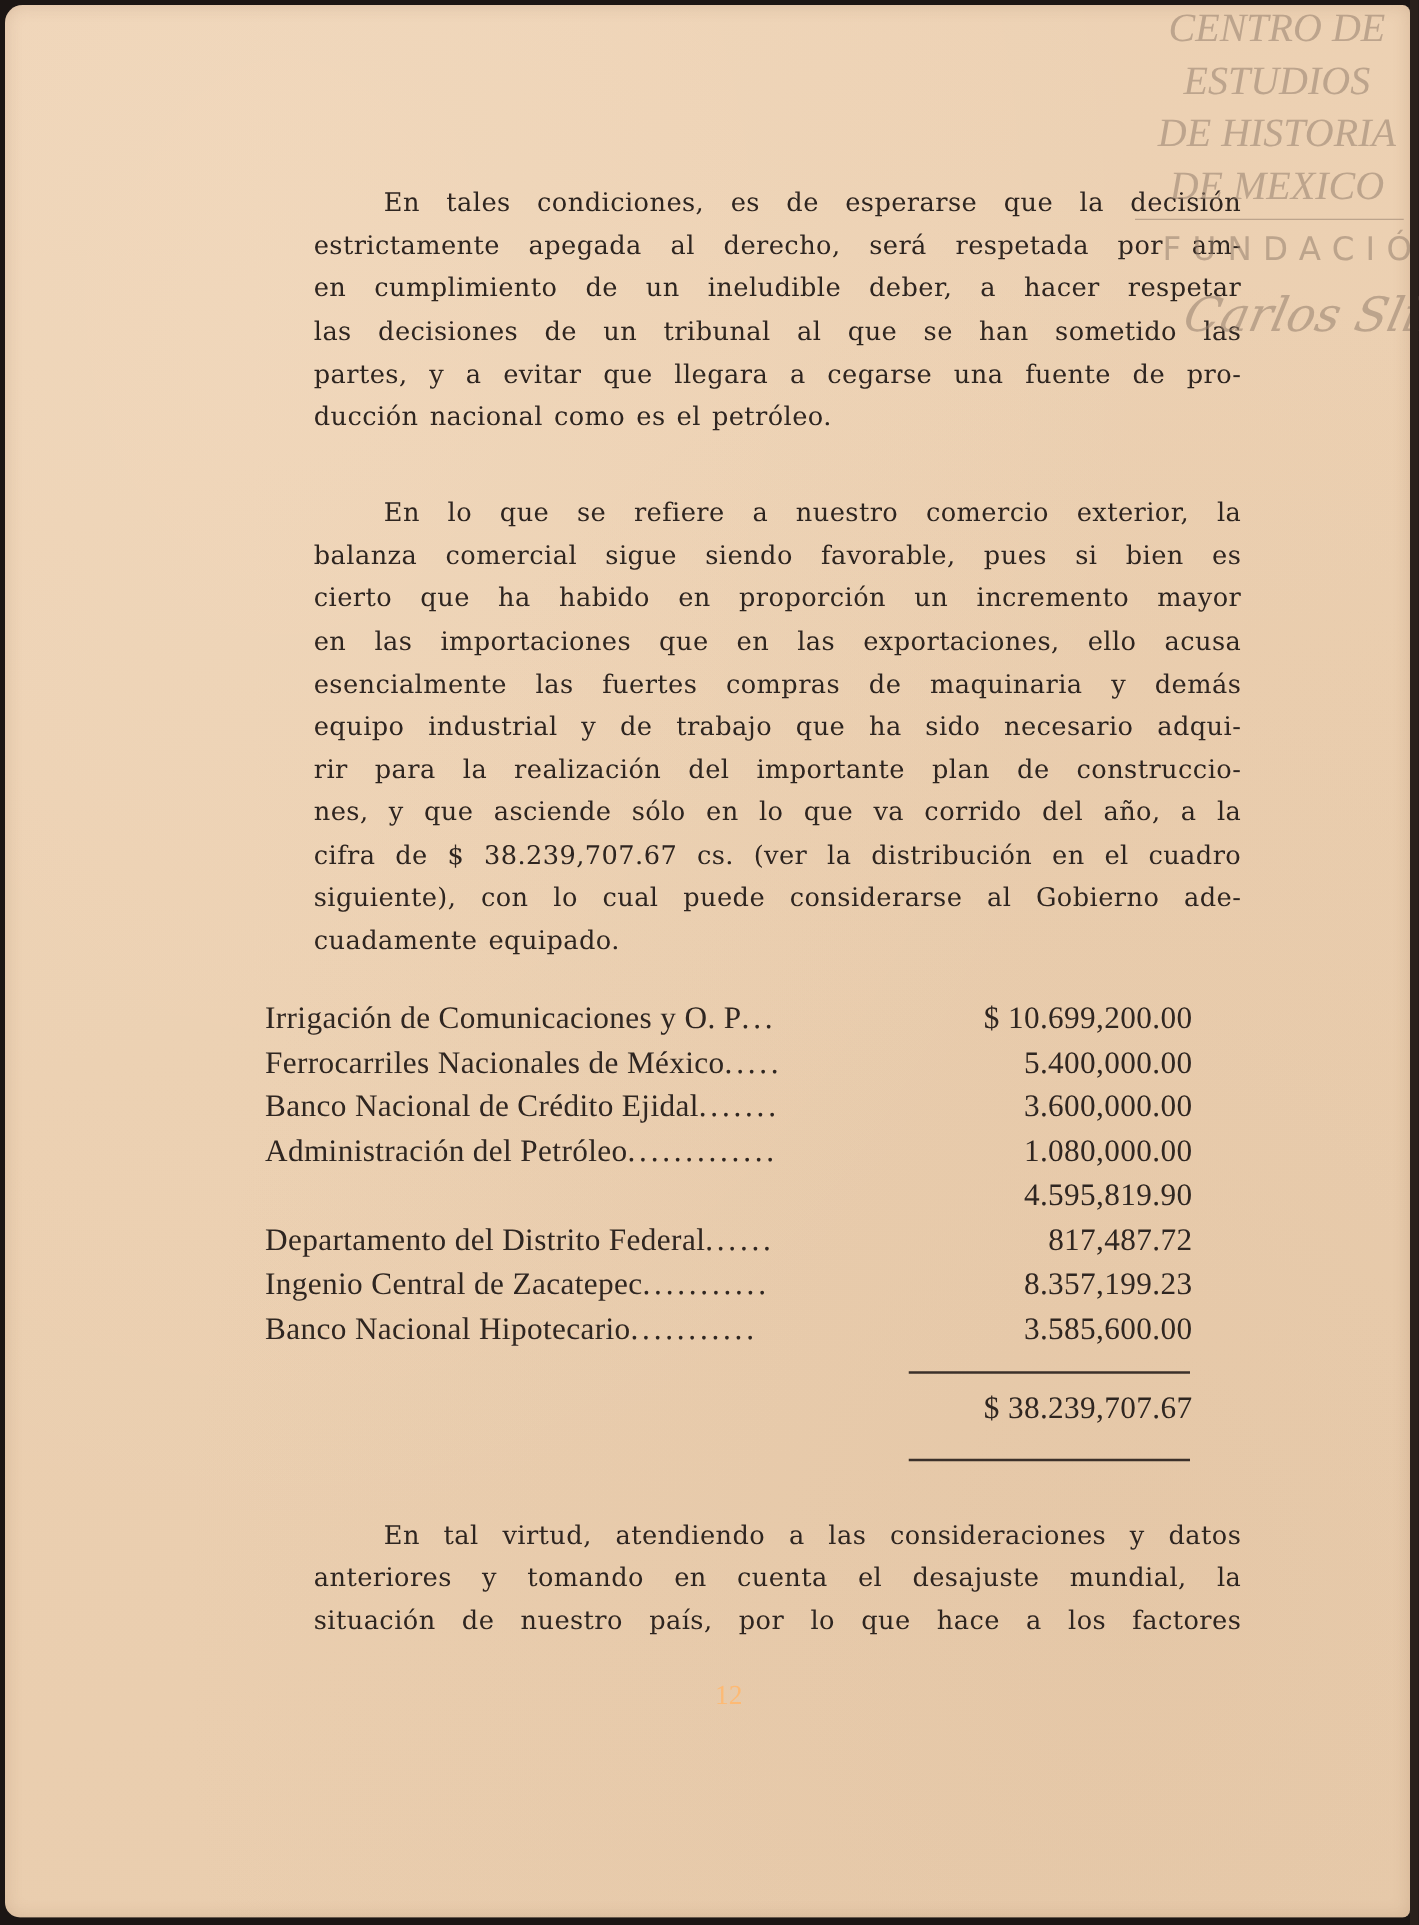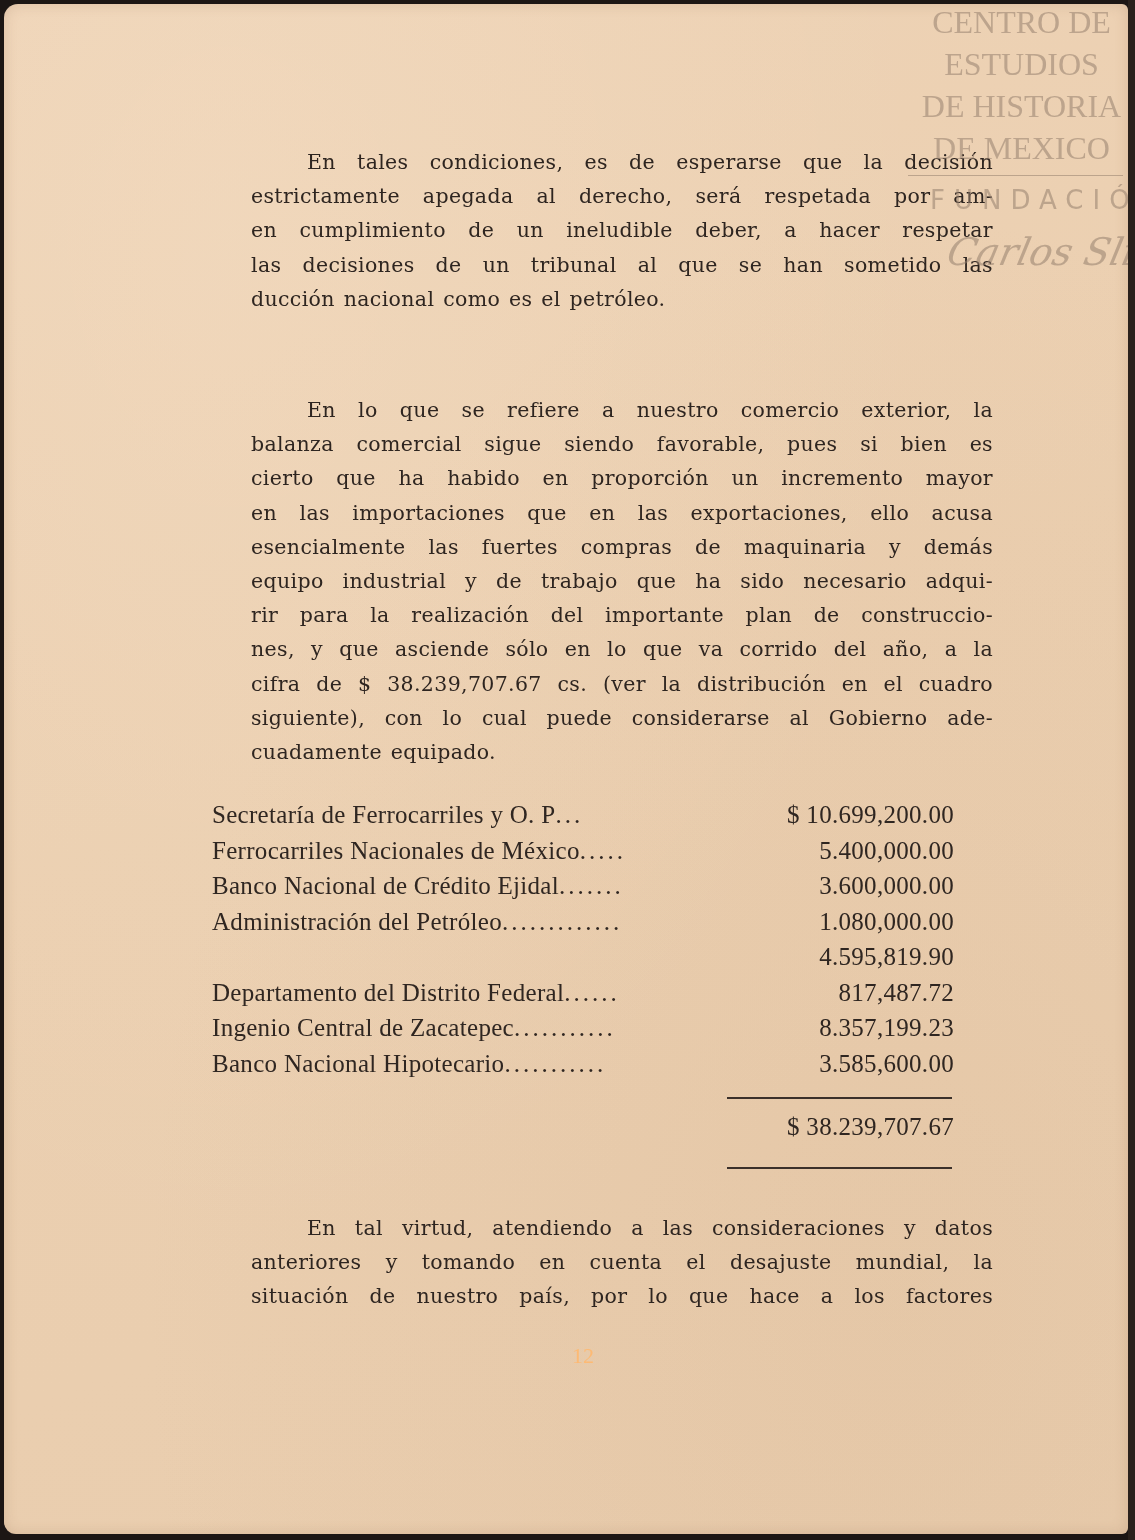--- a/index.html
+++ b/index.html
@@ -113,20 +113,21 @@
       color: #fdba74;
     }
 
     
     .wm {
       position: absolute;
       color: rgba(150,128,110,0.55);
       font-family: "Liberation Serif", "DejaVu Serif", serif;
       text-align: center;
       pointer-events: none;
+      font-style: italic;
     }
     .wm-line {
       position: absolute;
       left: 908px;
       width: 227px;
       text-align: center;
       font-size: 32px;
       line-height: 42px;
       white-space: nowrap;
     }
@@ -178,40 +179,41 @@
 <body>
 
 <div class="page">
 </div>
 
 <div class="text para" id="p1">
   <span class="line indent">En tales condiciones, es de esperarse que la decisión</span>
   <span class="line">estrictamente apegada al derecho, será respetada por am-</span>
   <span class="line">en cumplimiento de un ineludible deber, a hacer respetar</span>
   <span class="line">las decisiones de un tribunal al que se han sometido las</span>
+  <span class="line">partes, y a evitar que llegara a cegarse una fuente de pro-</span>
   <span class="line last">ducción nacional como es el petróleo.</span>
 </div>
 
 <div class="text para" id="p2">
   <span class="line indent">En lo que se refiere a nuestro comercio exterior, la</span>
   <span class="line">balanza comercial sigue siendo favorable, pues si bien es</span>
   <span class="line">cierto que ha habido en proporción un incremento mayor</span>
   <span class="line">en las importaciones que en las exportaciones, ello acusa</span>
   <span class="line">esencialmente las fuertes compras de maquinaria y demás</span>
   <span class="line">equipo industrial y de trabajo que ha sido necesario adqui-</span>
   <span class="line">rir para la realización del importante plan de construccio-</span>
   <span class="line">nes, y que asciende sólo en lo que va corrido del año, a la</span>
   <span class="line">cifra de $ 38.239,707.67 cs. (ver la distribución en el cuadro</span>
   <span class="line">siguiente), con lo cual puede considerarse al Gobierno ade-</span>
   <span class="line last">cuadamente equipado.</span>
 </div>
 
 <div class="table">
   <div class="trow">
-    <span class="label"><span>Secretaría de Ferrocarriles y O. P</span><span class="leader">...</span></span>
+    <span class="label"><span>Irrigación de Comunicaciones y O. P</span><span class="leader">...</span></span>
     <span class="amount">$ 10.699,200.00</span>
   </div>
   <div class="trow">
     <span class="label"><span>Ferrocarriles Nacionales de México</span><span class="leader">.....</span></span>
     <span class="amount">5.400,000.00</span>
   </div>
   <div class="trow">
     <span class="label"><span>Banco Nacional de Crédito Ejidal</span><span class="leader">.......</span></span>
     <span class="amount">3.600,000.00</span>
   </div>

